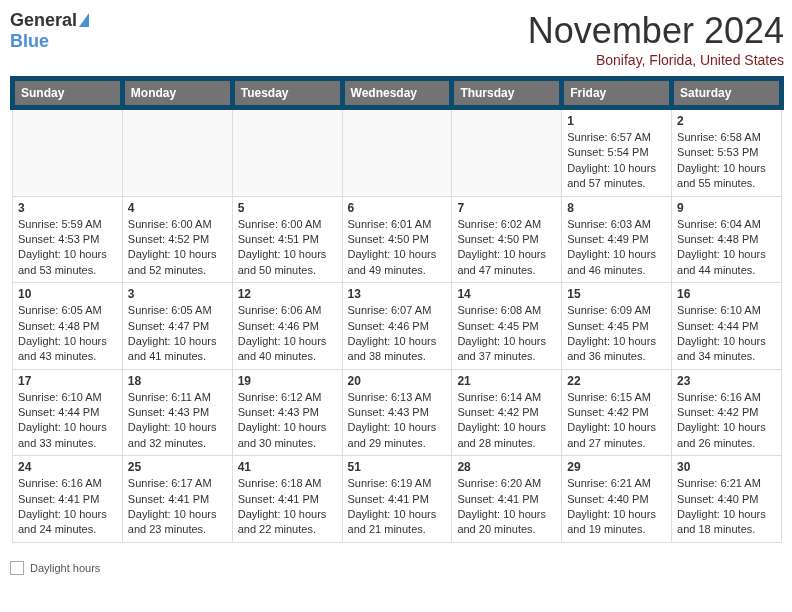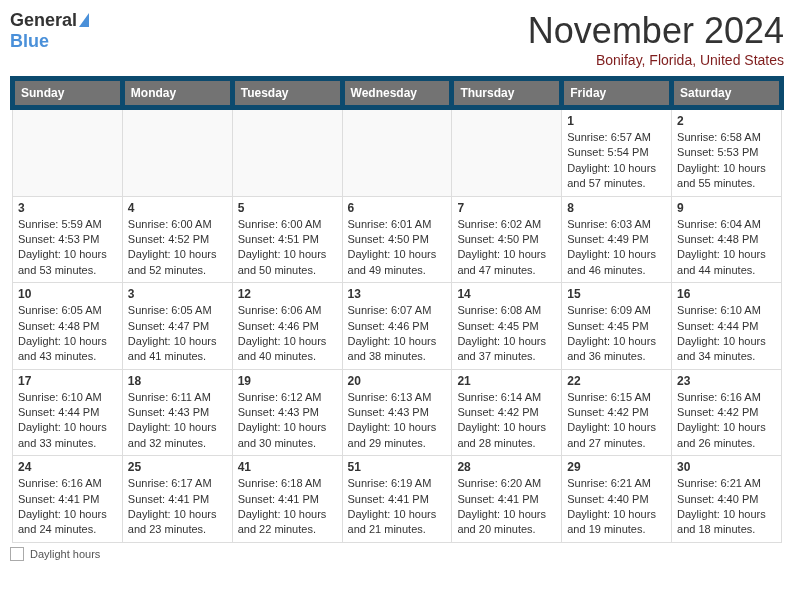--- a/index.html
+++ b/index.html
@@ -96,21 +96,21 @@
       margin-bottom: 2px;
     }
     .day-info {
       font-size: 11px;
       color: #333;
       line-height: 1.4;
     }
     .legend {
       display: flex;
       align-items: center;
-      margin-top: 4px;
+      margin-top: 18px;
       font-size: 11px;
       color: #555;
     }
     .legend-box {
       width: 14px;
       height: 14px;
       background: #fff;
       border: 1px solid #aaa;
       margin-right: 6px;
       flex-shrink: 0;

